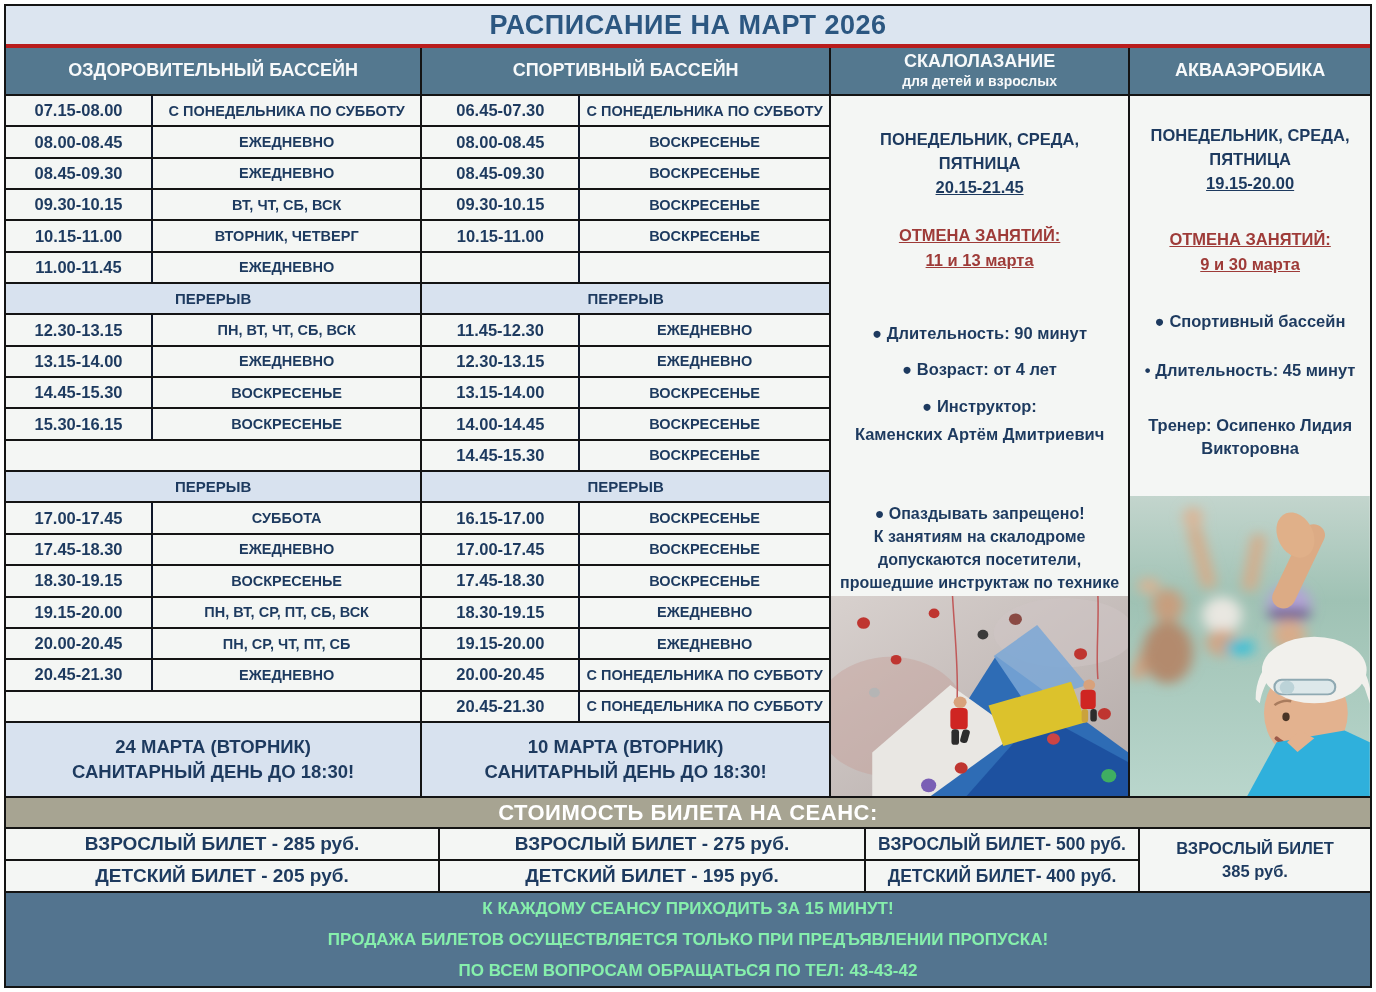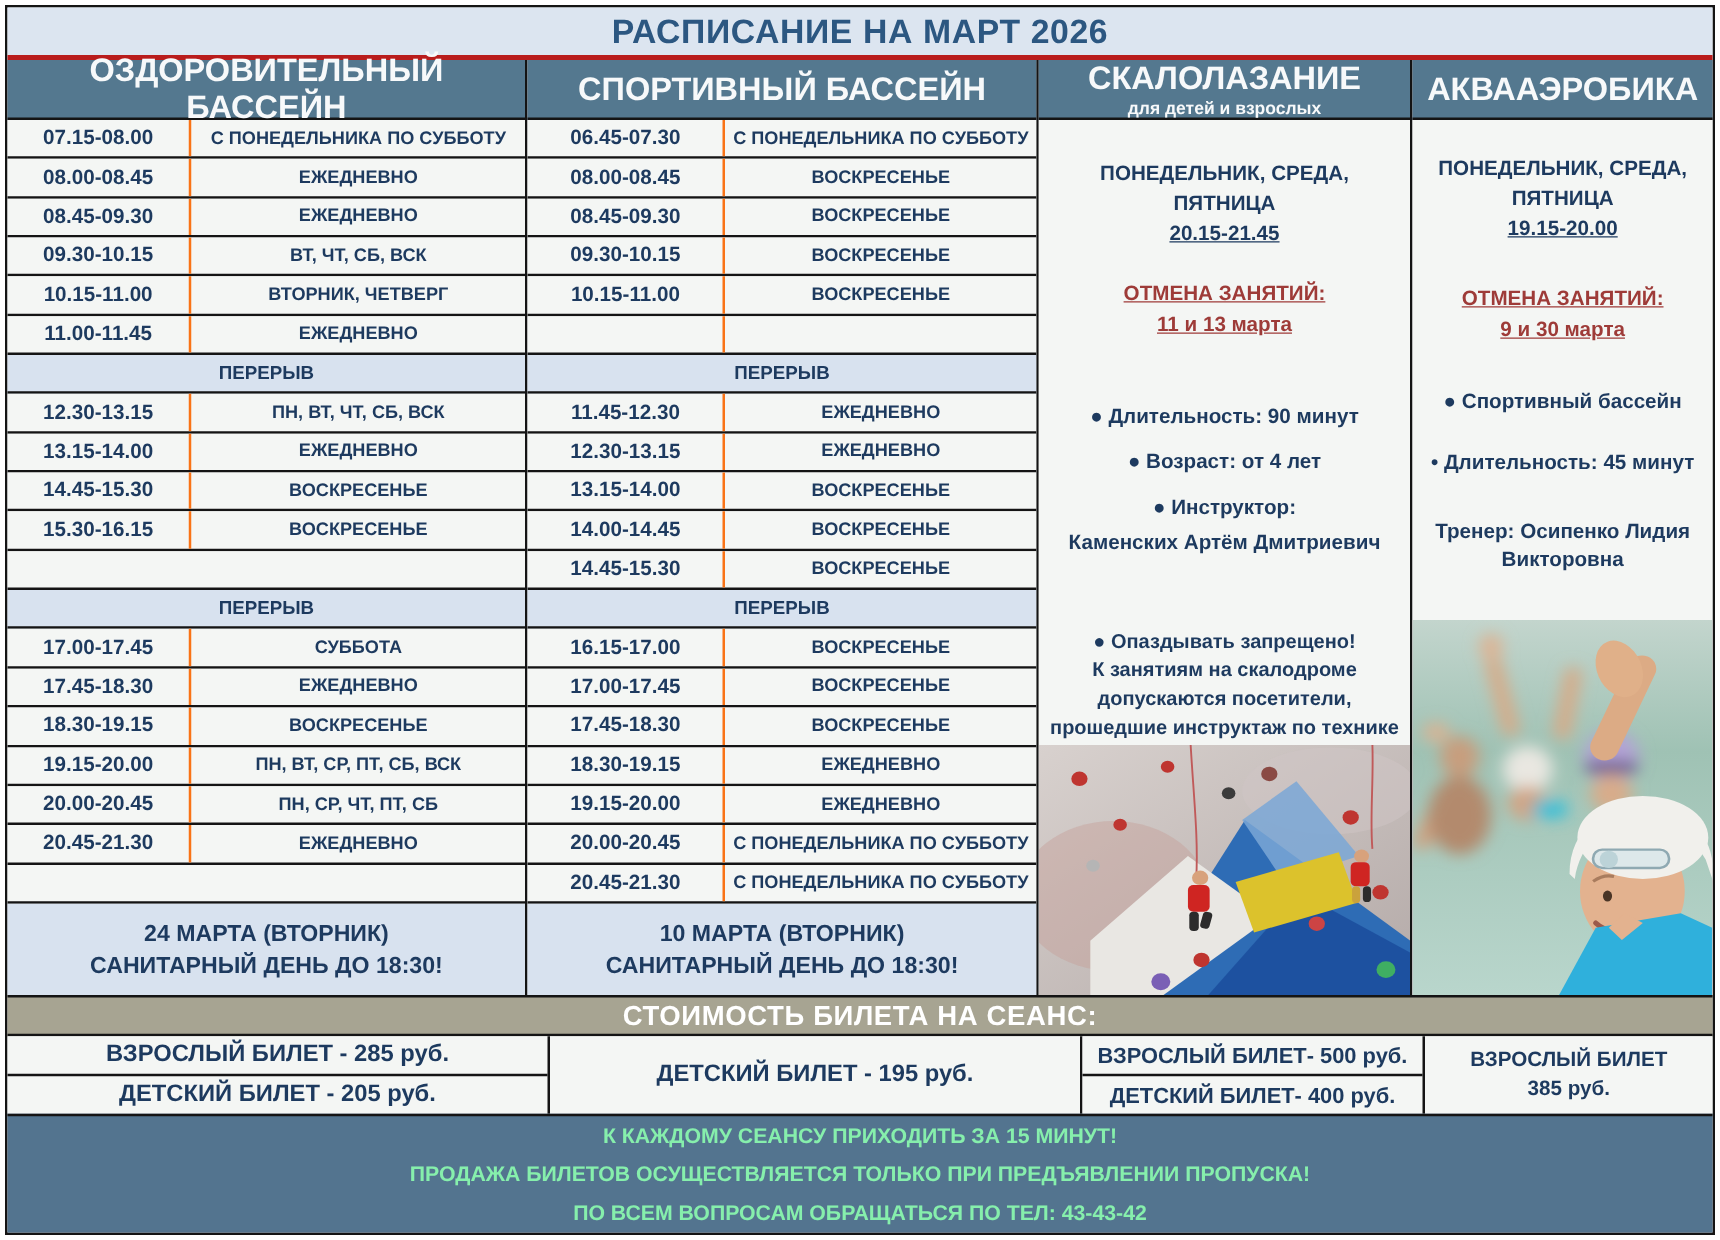--- a/index.html
+++ b/index.html
@@ -25,27 +25,27 @@
   .col-health { width:434px; border-right:2px solid #141414; }
   .col-sport  { width:426px; border-right:2px solid #141414; }
   .col-climb  { width:312px; border-right:2px solid #141414; }
   .col-aqua   { width:250px; }
   .col-head {
     height:48px; box-sizing:border-box; flex:0 0 auto;
     background:#54788f; border-bottom:2px solid #141414;
     display:flex; flex-direction:column; align-items:center; justify-content:center;
     color:#f7f9fa; font-weight:bold; text-align:center;
   }
-  .col-head .h-main { font-size:26px; line-height:1.1;text-align:center; }
+  .col-head .h-main { font-size:18px; line-height:1.1;text-align:center; }
   .col-head .h-sub  { font-size:14px; line-height:1.1; margin-top:2px; }
   
   .rows { flex:1 1 auto; display:flex; flex-direction:column; min-height:0; }
   .row { flex:1 1 0; display:flex; border-bottom:2px solid #141414; background:#f4f6f4; min-height:0; }
   .row .cell { display:flex; align-items:center; justify-content:center; box-sizing:border-box; }
-  .row .time { width:147px; flex:0 0 auto; border-right:2px solid #f97316; color:#1d3a5f; font-weight:bold; font-size:16.5px; }
+  .row .time { width:147px; flex:0 0 auto; border-right:2px solid #0f172a; color:#1d3a5f; font-weight:bold; font-size:16.5px; }
   .col-sport .row .time { width:158px; }
   .row .days { flex:1 1 auto; color:#1d3a5f; font-weight:bold; font-size:14.5px; text-align:center; padding:0 4px; }
   .row.break { background:#d8e2ef; }
   .row.break .cell { flex:1; color:#1d3a5f; font-weight:bold; font-size:15px; }
   .row.empty .merged { flex:1; }
   .sanitary {
     flex:0 0 73px; background:#d8e2ef; display:flex; flex-direction:column;
     align-items:center; justify-content:center; color:#1d3a5f; font-weight:bold;
     font-size:18.5px; line-height:1.35; text-align:center;
   }
@@ -422,20 +422,21 @@
 
     </div>
 
     <div class="price-header">СТОИМОСТЬ БИЛЕТА НА СЕАНС:</div>
     <div class="price-rows">
       <div class="price-col p1">
         <div class="price-cell top">ВЗРОСЛЫЙ БИЛЕТ - 285 руб.</div>
         <div class="price-cell">ДЕТСКИЙ БИЛЕТ - 205 руб.</div>
       </div>
       <div class="price-col p2">
+        <div class="price-cell top">ВЗРОСЛЫЙ БИЛЕТ - 275 руб.</div>
         <div class="price-cell">ДЕТСКИЙ БИЛЕТ - 195 руб.</div>
       </div>
       <div class="price-col p3">
         <div class="price-cell top">ВЗРОСЛЫЙ БИЛЕТ- 500 руб.</div>
         <div class="price-cell">ДЕТСКИЙ БИЛЕТ- 400 руб.</div>
       </div>
       <div class="price-col p4">
         <div class="price-cell">
           <div>ВЗРОСЛЫЙ БИЛЕТ</div>
           <div>385 руб.</div>

